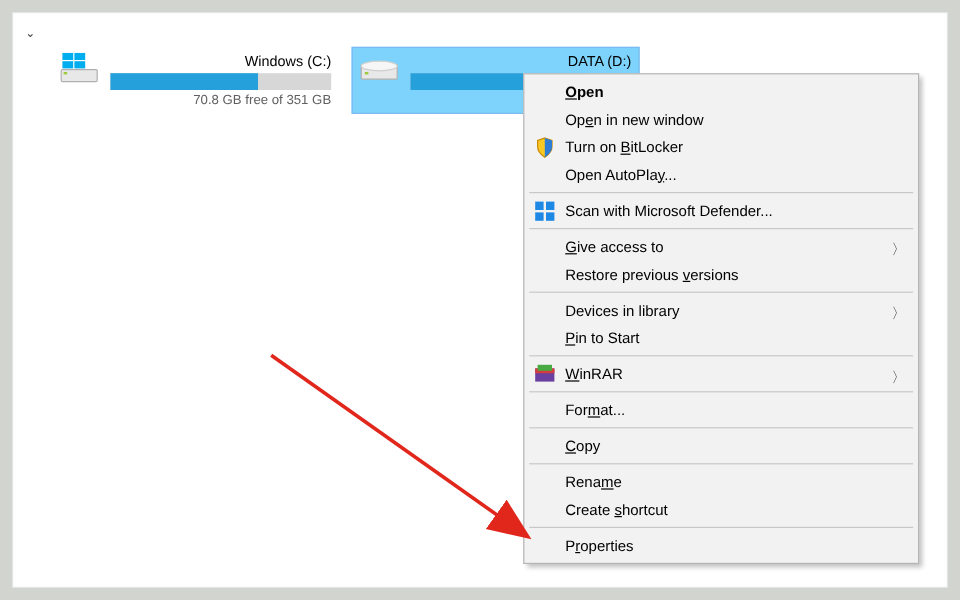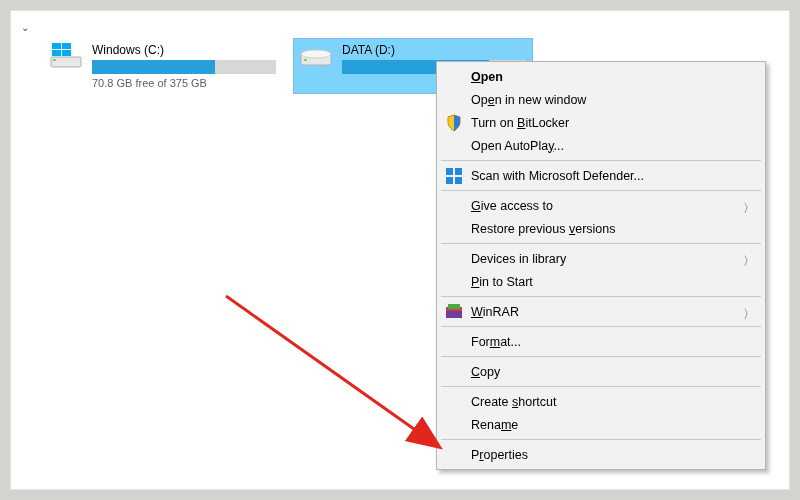--- a/index.html
+++ b/index.html
@@ -6,21 +6,21 @@
   html, body { width: 800px; height: 500px; }
   body { background: #d2d4d0; display: flex; align-items: center; justify-content: center; }
   .frame { width: 780px; height: 480px; background: #ffffff; position: relative; border: 1px solid #e5e5e5; }
   .content { padding: 6px 8px 0 10px; position: relative; }
 
   .section-header { display: flex; align-items: center; gap: 4px; color: #003399; font-size: 13px; padding: 4px 0 6px 0; user-select: none; }
   .chev { font-size: 10px; transform: translateY(1px); color: #444; }
 
   .drives-row { display: flex; gap: 10px; padding-left: 22px; }
 
-  .drive { width: 240px; display: flex; align-items: flex-start; gap: 8px; padding: 4px 6px; border: 1px solid transparent; }
+  .drive { width: 240px; display: flex; align-items: flex-start; gap: 8px; padding: 4px 6px; border: 1px solid transparent; text-align: right; }
   .drive.selected { background: #7dd3fc; border: 1px solid #7abaf0; }
 
   .drive-icon { width: 34px; height: 28px; flex: 0 0 34px; display: flex; align-items: center; justify-content: center; }
   .drive-info { flex: 1; }
   .drive-name { font-size: 12px; color: #000; padding-bottom: 3px; white-space: nowrap; overflow: hidden; }
   .capacity { width: 100%; height: 14px; background: #d7d7d7; position: relative; margin-bottom: 3px; }
   .capacity-fill { height: 100%; background: #26a0da; }
   .drive-free { font-size: 11px; color: #606060; white-space: nowrap; overflow: hidden; }
 
   
@@ -62,21 +62,21 @@
             <rect x="12" y="0" width="9" height="6" fill="#00adef"></rect>
             <rect x="2" y="7" width="9" height="6" fill="#00adef"></rect>
             <rect x="12" y="7" width="9" height="6" fill="#00adef"></rect>
           </svg>
         </div>
         <div class="drive-info">
           <div class="drive-name">Windows (C:)</div>
           <div class="capacity">
             <div class="capacity-fill" style="width:67%"></div>
           </div>
-          <div class="drive-free">70.8 GB free of 375 GB</div>
+          <div class="drive-free">70.8 GB free of 351 GB</div>
         </div>
       </div>
 
       <div class="drive selected">
         <div class="drive-icon">
           <svg width="34" height="28" viewBox="0 0 34 28">
             <rect x="1" y="10" width="30" height="12" rx="1" fill="#e8e8e8" stroke="#b0b0b0"></rect>
             <ellipse cx="16" cy="11" rx="15" ry="4" fill="#f6f6f6" stroke="#cfcfcf"></ellipse>
             <rect x="4" y="16" width="3" height="2" fill="#9ccb3b"></rect>
           </svg>
@@ -153,24 +153,24 @@
       <div class="sep"></div>
       <div class="mi">
           <span>For<u>m</u>at...</span>
         </div>
       <div class="sep"></div>
       <div class="mi">
           <span><u>C</u>opy</span>
         </div>
       <div class="sep"></div>
       <div class="mi">
-          <span>Create <u>s</u>hortcut</span>
+          <span>Rena<u>m</u>e</span>
         </div>
       <div class="mi">
-          <span>Rena<u>m</u>e</span>
+          <span>Create <u>s</u>hortcut</span>
         </div>
       <div class="sep"></div>
       <div class="mi">
           <span>P<u>r</u>operties</span>
         </div>
     </div>
 
     <svg class="arrow-svg" width="780" height="480">
       <defs>
         <marker id="ah" markerWidth="12" markerHeight="12" refX="10" refY="5" orient="auto">

